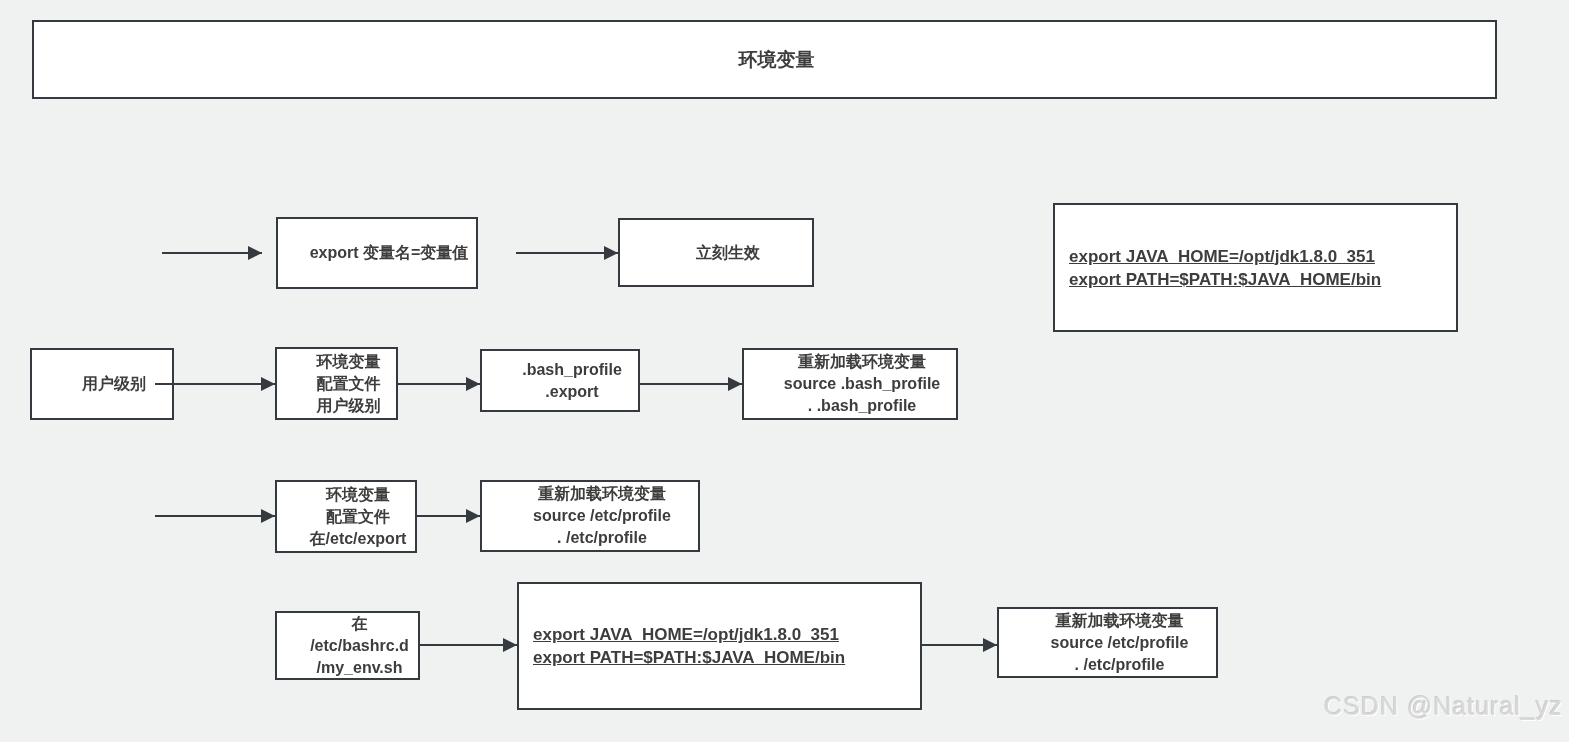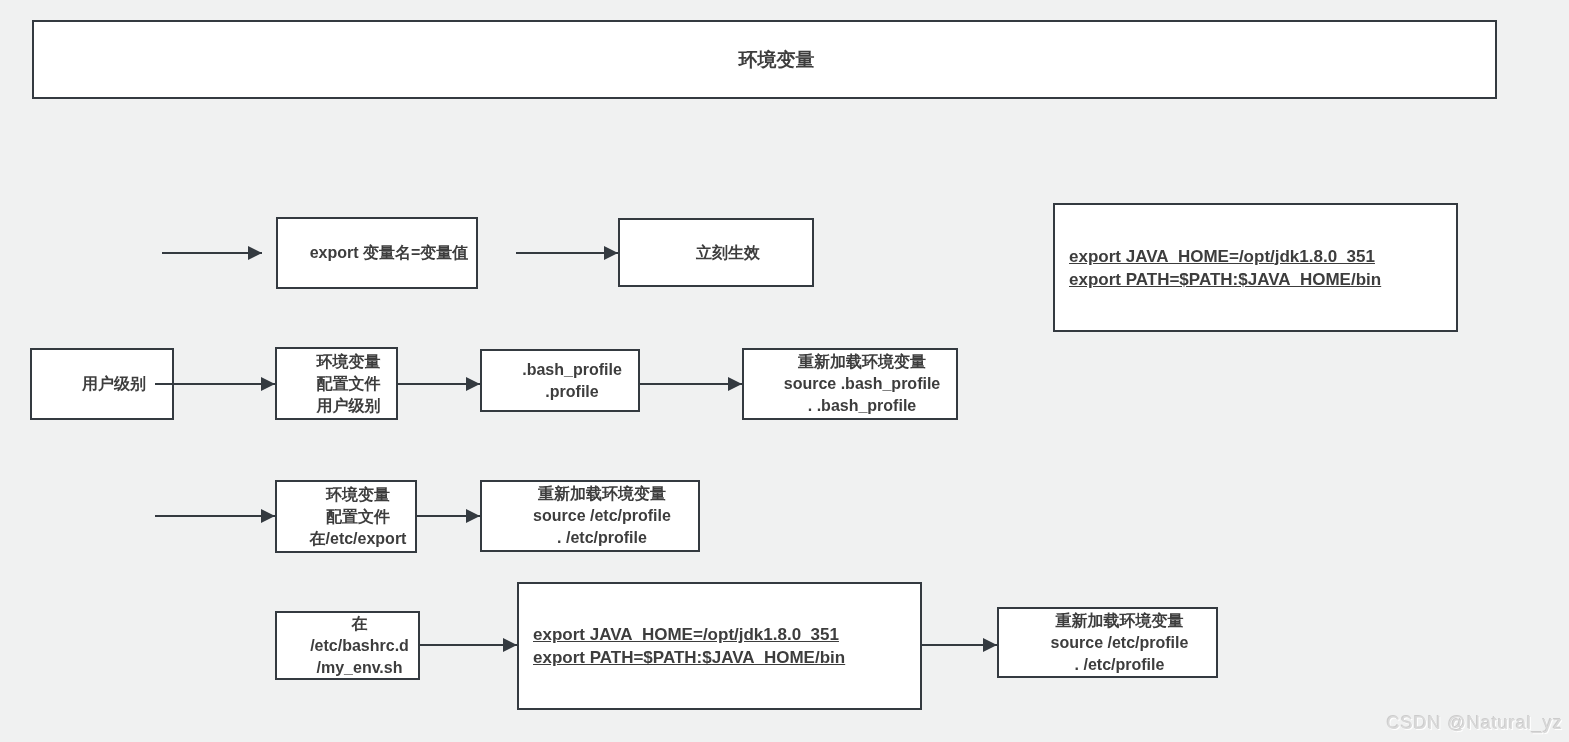--- a/index.html
+++ b/index.html
@@ -65,22 +65,22 @@
     top:50%;
     transform:translateY(-50%);
     width:0;height:0;
     border-left:14px solid var(--stroke);
     border-top:7px solid transparent;
     border-bottom:7px solid transparent;
   }
   .watermark{
     position:absolute;
     right:6px;
-    bottom:8px;
-    font-size:18px;
+    bottom:21px;
+    font-size:25px;
     letter-spacing:1px;
     color:var(--watermark);
     text-shadow:-1px -1px 0 #cccccc, 1px 1px 0 #ffffff;
     white-space:nowrap;
   }
 </style>
 </head>
 <body>
 
 <div class="canvas">
@@ -107,21 +107,21 @@
   </div>
   <div class="arrow" style="left:155px;top:383px;width:120px"></div>
   <div class="box" style="left:275px;top:347px;width:123px;height:73px">
     <div class="ln">环境变量</div>
     <div class="ln">配置文件</div>
     <div class="ln">用户级别</div>
   </div>
   <div class="arrow" style="left:398px;top:383px;width:82px"></div>
   <div class="box" style="left:480px;top:349px;width:160px;height:63px">
     <div class="ln">.bash_profile</div>
-    <div class="ln">.profile</div>
+    <div class="ln">.export</div>
   </div>
   <div class="arrow" style="left:640px;top:383px;width:102px"></div>
   <div class="box" style="left:742px;top:348px;width:216px;height:72px">
     <div class="ln">重新加载环境变量</div>
     <div class="ln">source .bash_profile</div>
     <div class="ln">. .bash_profile</div>
   </div>
 
   <div class="arrow" style="left:155px;top:515px;width:120px"></div>
   <div class="box" style="left:275px;top:480px;width:142px;height:73px">

